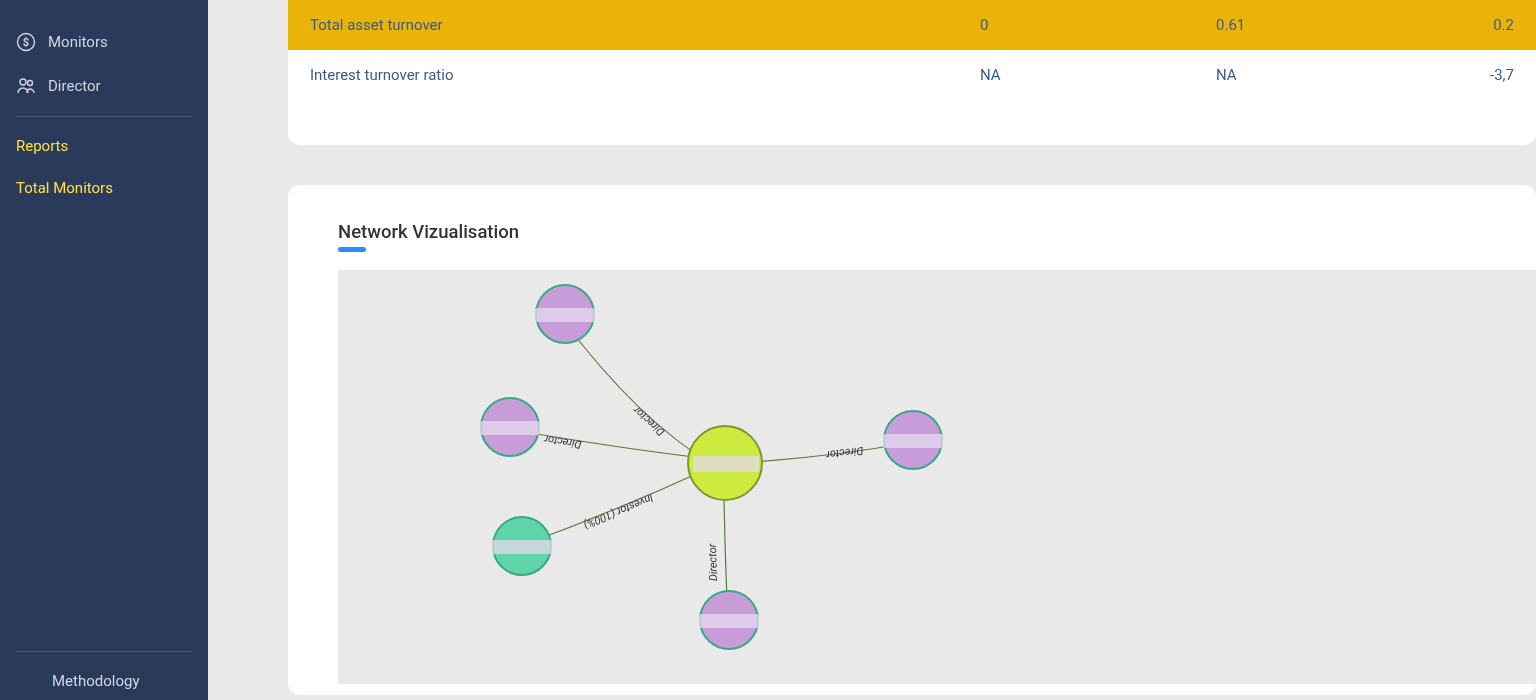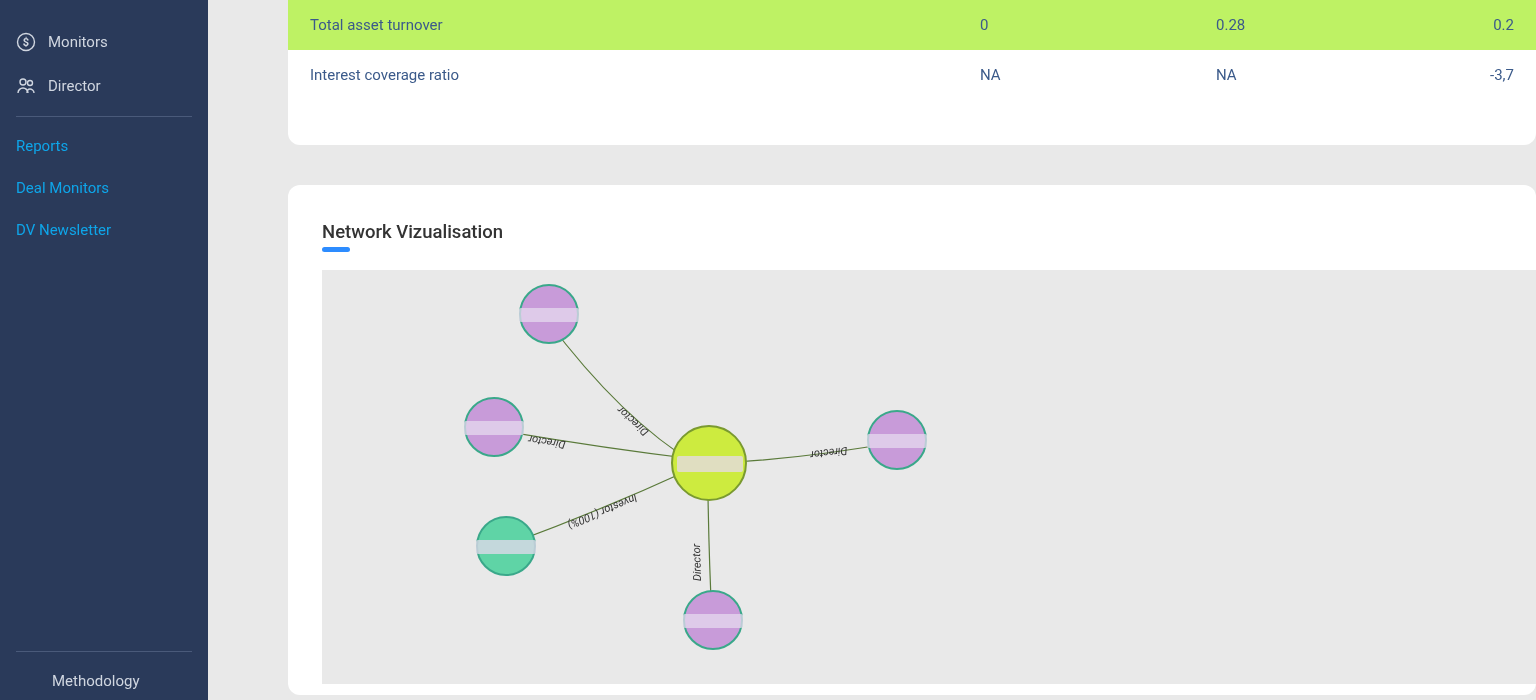--- a/index.html
+++ b/index.html
@@ -40,21 +40,21 @@
       align-items: center;
       justify-content: center;
       flex-shrink: 0;
     }
     .sidebar-item-no-icon {
       display: flex;
       align-items: center;
       padding: 12px 0;
       cursor: pointer;
       font-size: 15px;
-      color: #0ea5e9;
+      color: #fde047;
     }
     .sidebar-divider {
       border: none;
       border-top: 1px solid #4a5a7a;
       margin: 8px 0;
     }
     .sidebar-bottom {
       padding: 0 16px 10px 16px;
     }
     .sidebar-bottom-item {
@@ -86,38 +86,38 @@
       overflow: hidden;
     }
     .table-row {
       display: flex;
       align-items: center;
       height: 50px;
       padding: 0 22px;
       font-size: 15px;
     }
     .table-row.alt {
-      background: #bef264;
+      background: #eab308;
     }
     .table-row .label {
       flex: 0 0 670px;
       color: #3b5a8a;
     }
     .table-row .cell {
       flex: 0 0 236px;
       color: #3b5a8a;
       text-align: left;
     }
     .table-row .cell.last {
       flex: 1;
       text-align: right;
       padding-right: 0;
     }
     .card-viz {
-      padding: 36px 0 0 0;
+      padding: 36px 0 0 16px;
       height: 510px;
     }
     .section-title {
       font-size: 18.5px;
       font-weight: 500;
       color: #333;
       margin: 0 0 4px 34px;
     }
     .title-underline {
       width: 28px;
@@ -166,44 +166,41 @@
           <path d="M11 17c0-2.5 1.5-4 3-4s4 1.5 4 4" stroke="#d0d6e0" stroke-width="1.4" fill="none"></path>
         </svg>
       </span>
       <span>Director</span>
     </div>
     <hr class="sidebar-divider">
     <div class="sidebar-item-no-icon">
       <span>Reports</span>
     </div>
     <div class="sidebar-item-no-icon">
-      <span>Deal Monitors</span>
-    </div>
-    <div class="sidebar-item-no-icon">
-      <span>DV Newsletter</span>
+      <span>Total Monitors</span>
     </div>
   </div>
   <div class="sidebar-bottom">
     <hr class="sidebar-divider">
     <div class="sidebar-bottom-item">
       <span>Methodology</span>
     </div>
   </div>
 </div>
 
 <div class="main">
   <div class="card card-table">
     <div class="table-row alt">
       <div class="label">Total asset turnover</div>
       <div class="cell">0</div>
-      <div class="cell">0.28</div>
+      <div class="cell">0.61</div>
       <div class="cell last">0.2</div>
     </div>
     <div class="table-row">
-      <div class="label">Interest coverage ratio</div>
+      <div class="label">Interest turnover ratio</div>
       <div class="cell">NA</div>
       <div class="cell">NA</div>
       <div class="cell last">-3,7</div>
     </div>
   </div>
 
   <div class="card card-viz">
     <div class="section-title">Network Vizualisation</div>
     <div class="title-underline"></div>
     <div class="viz-panel">

